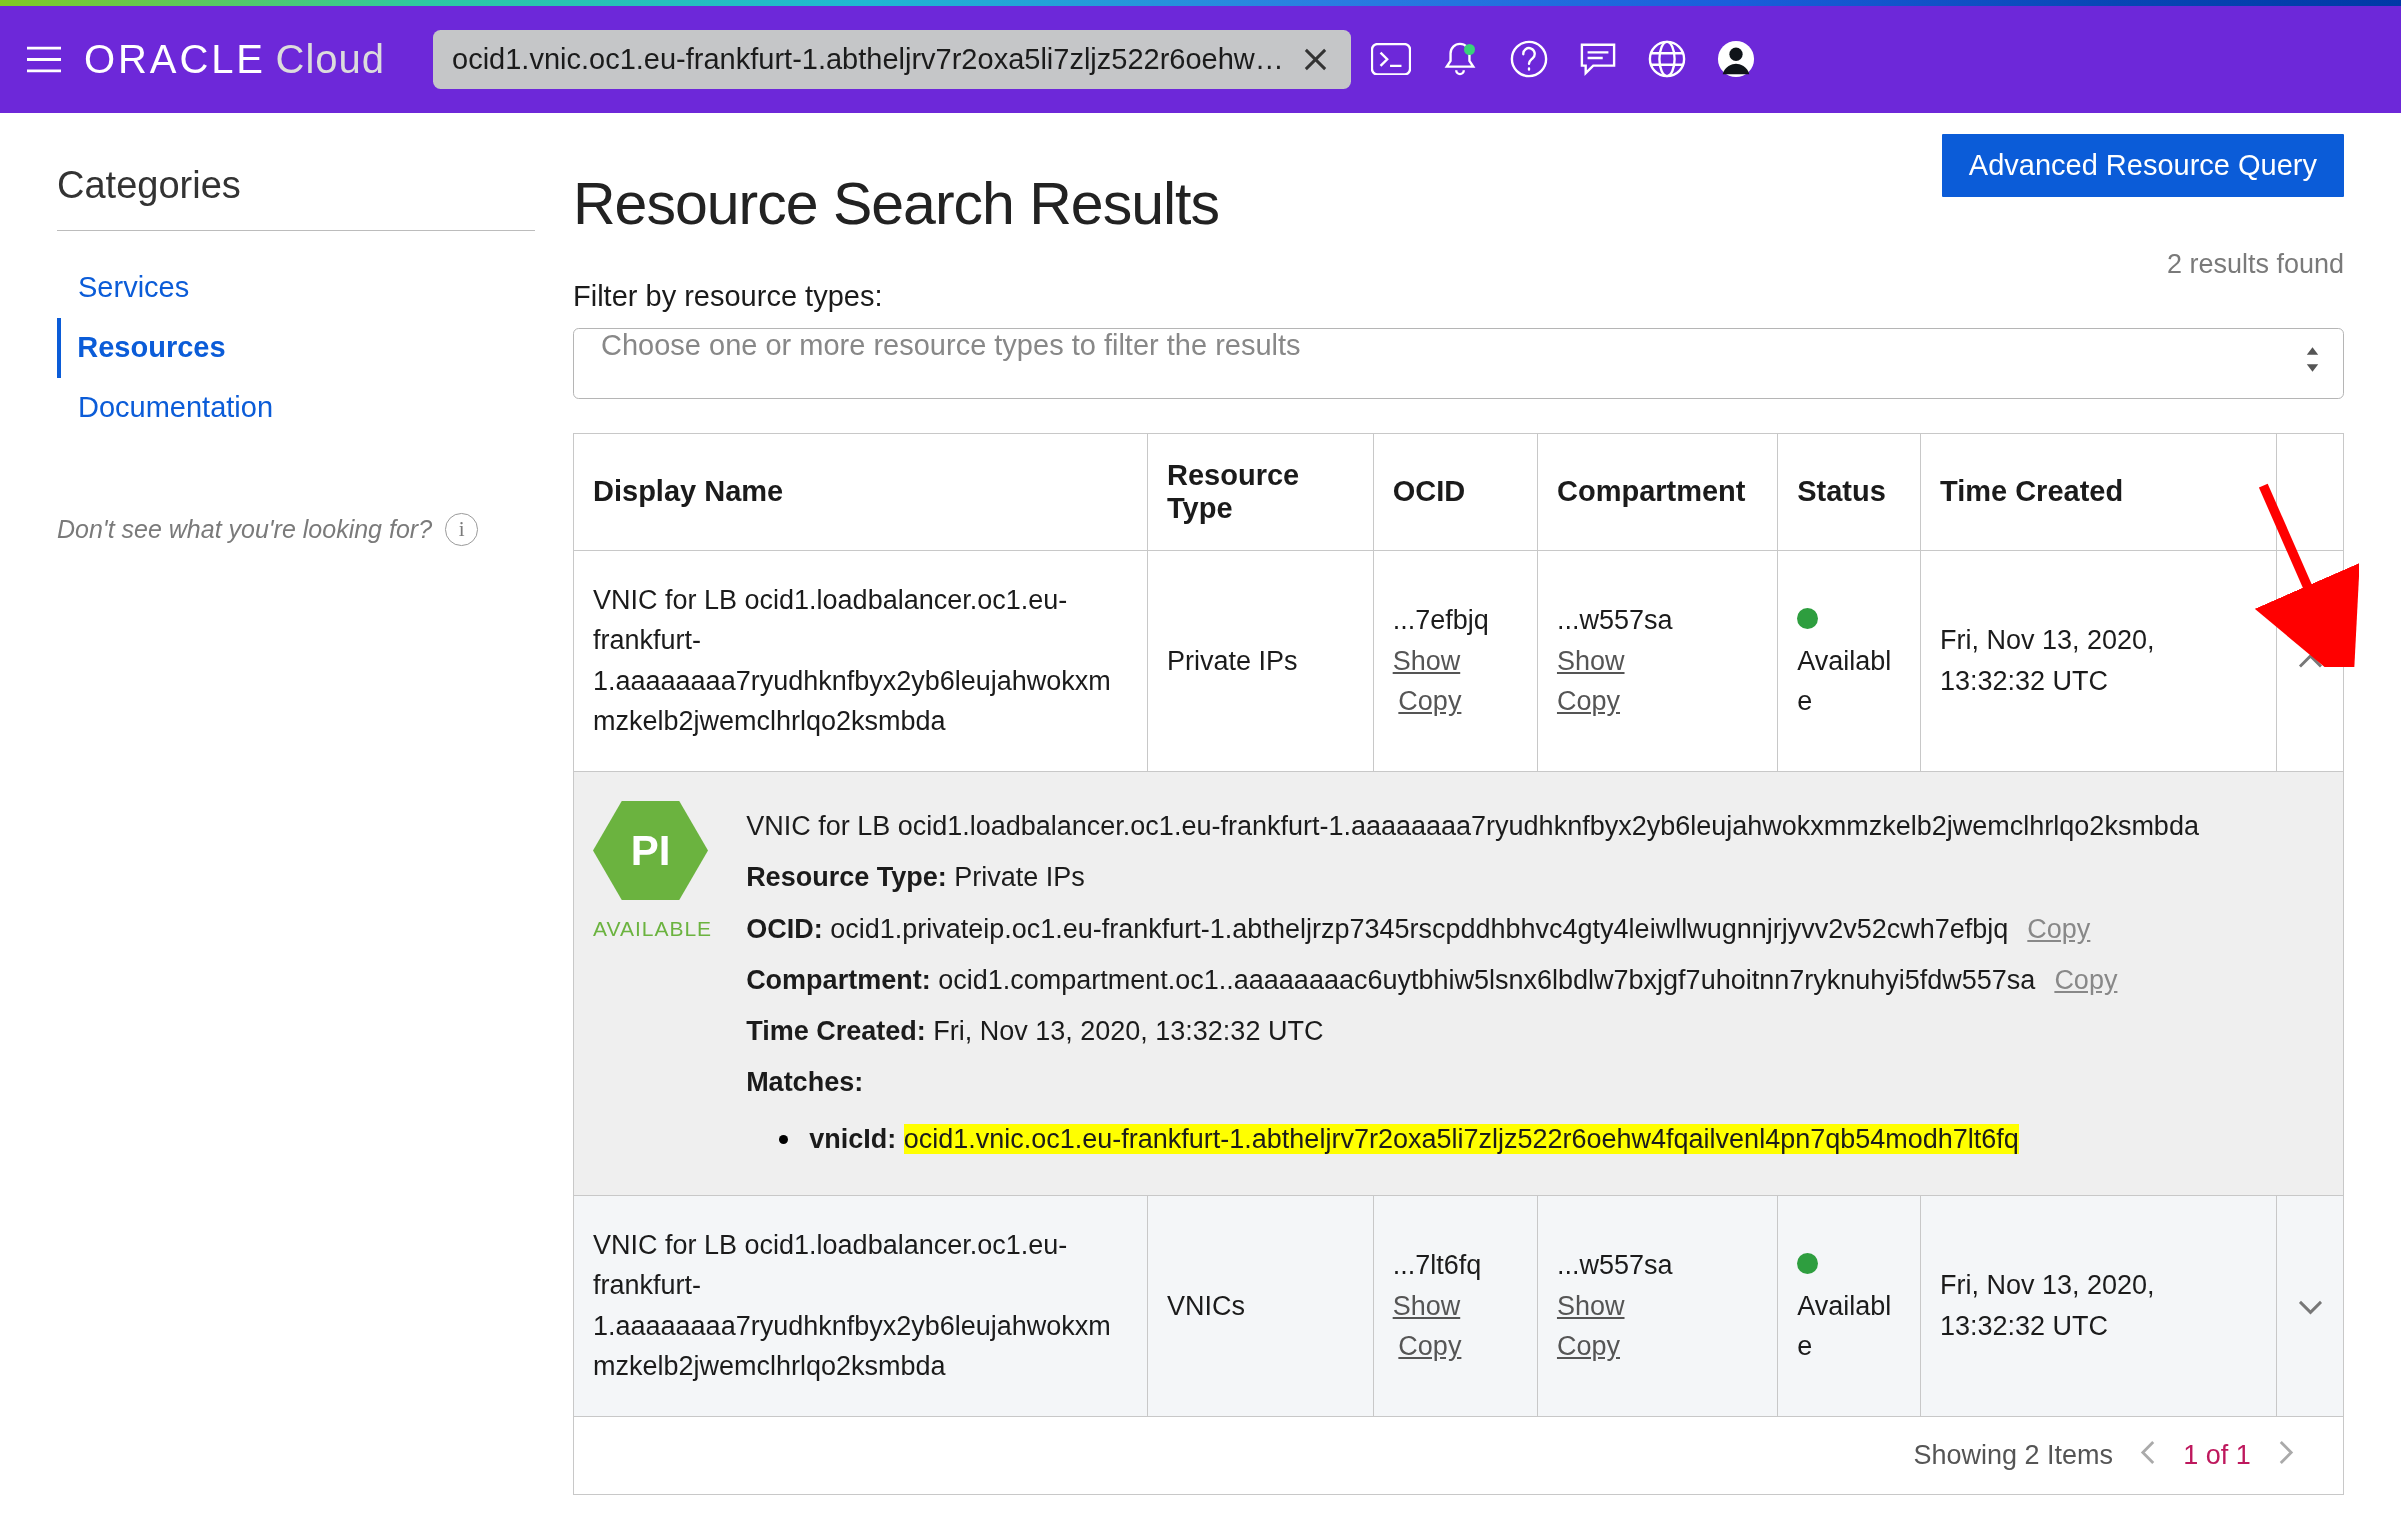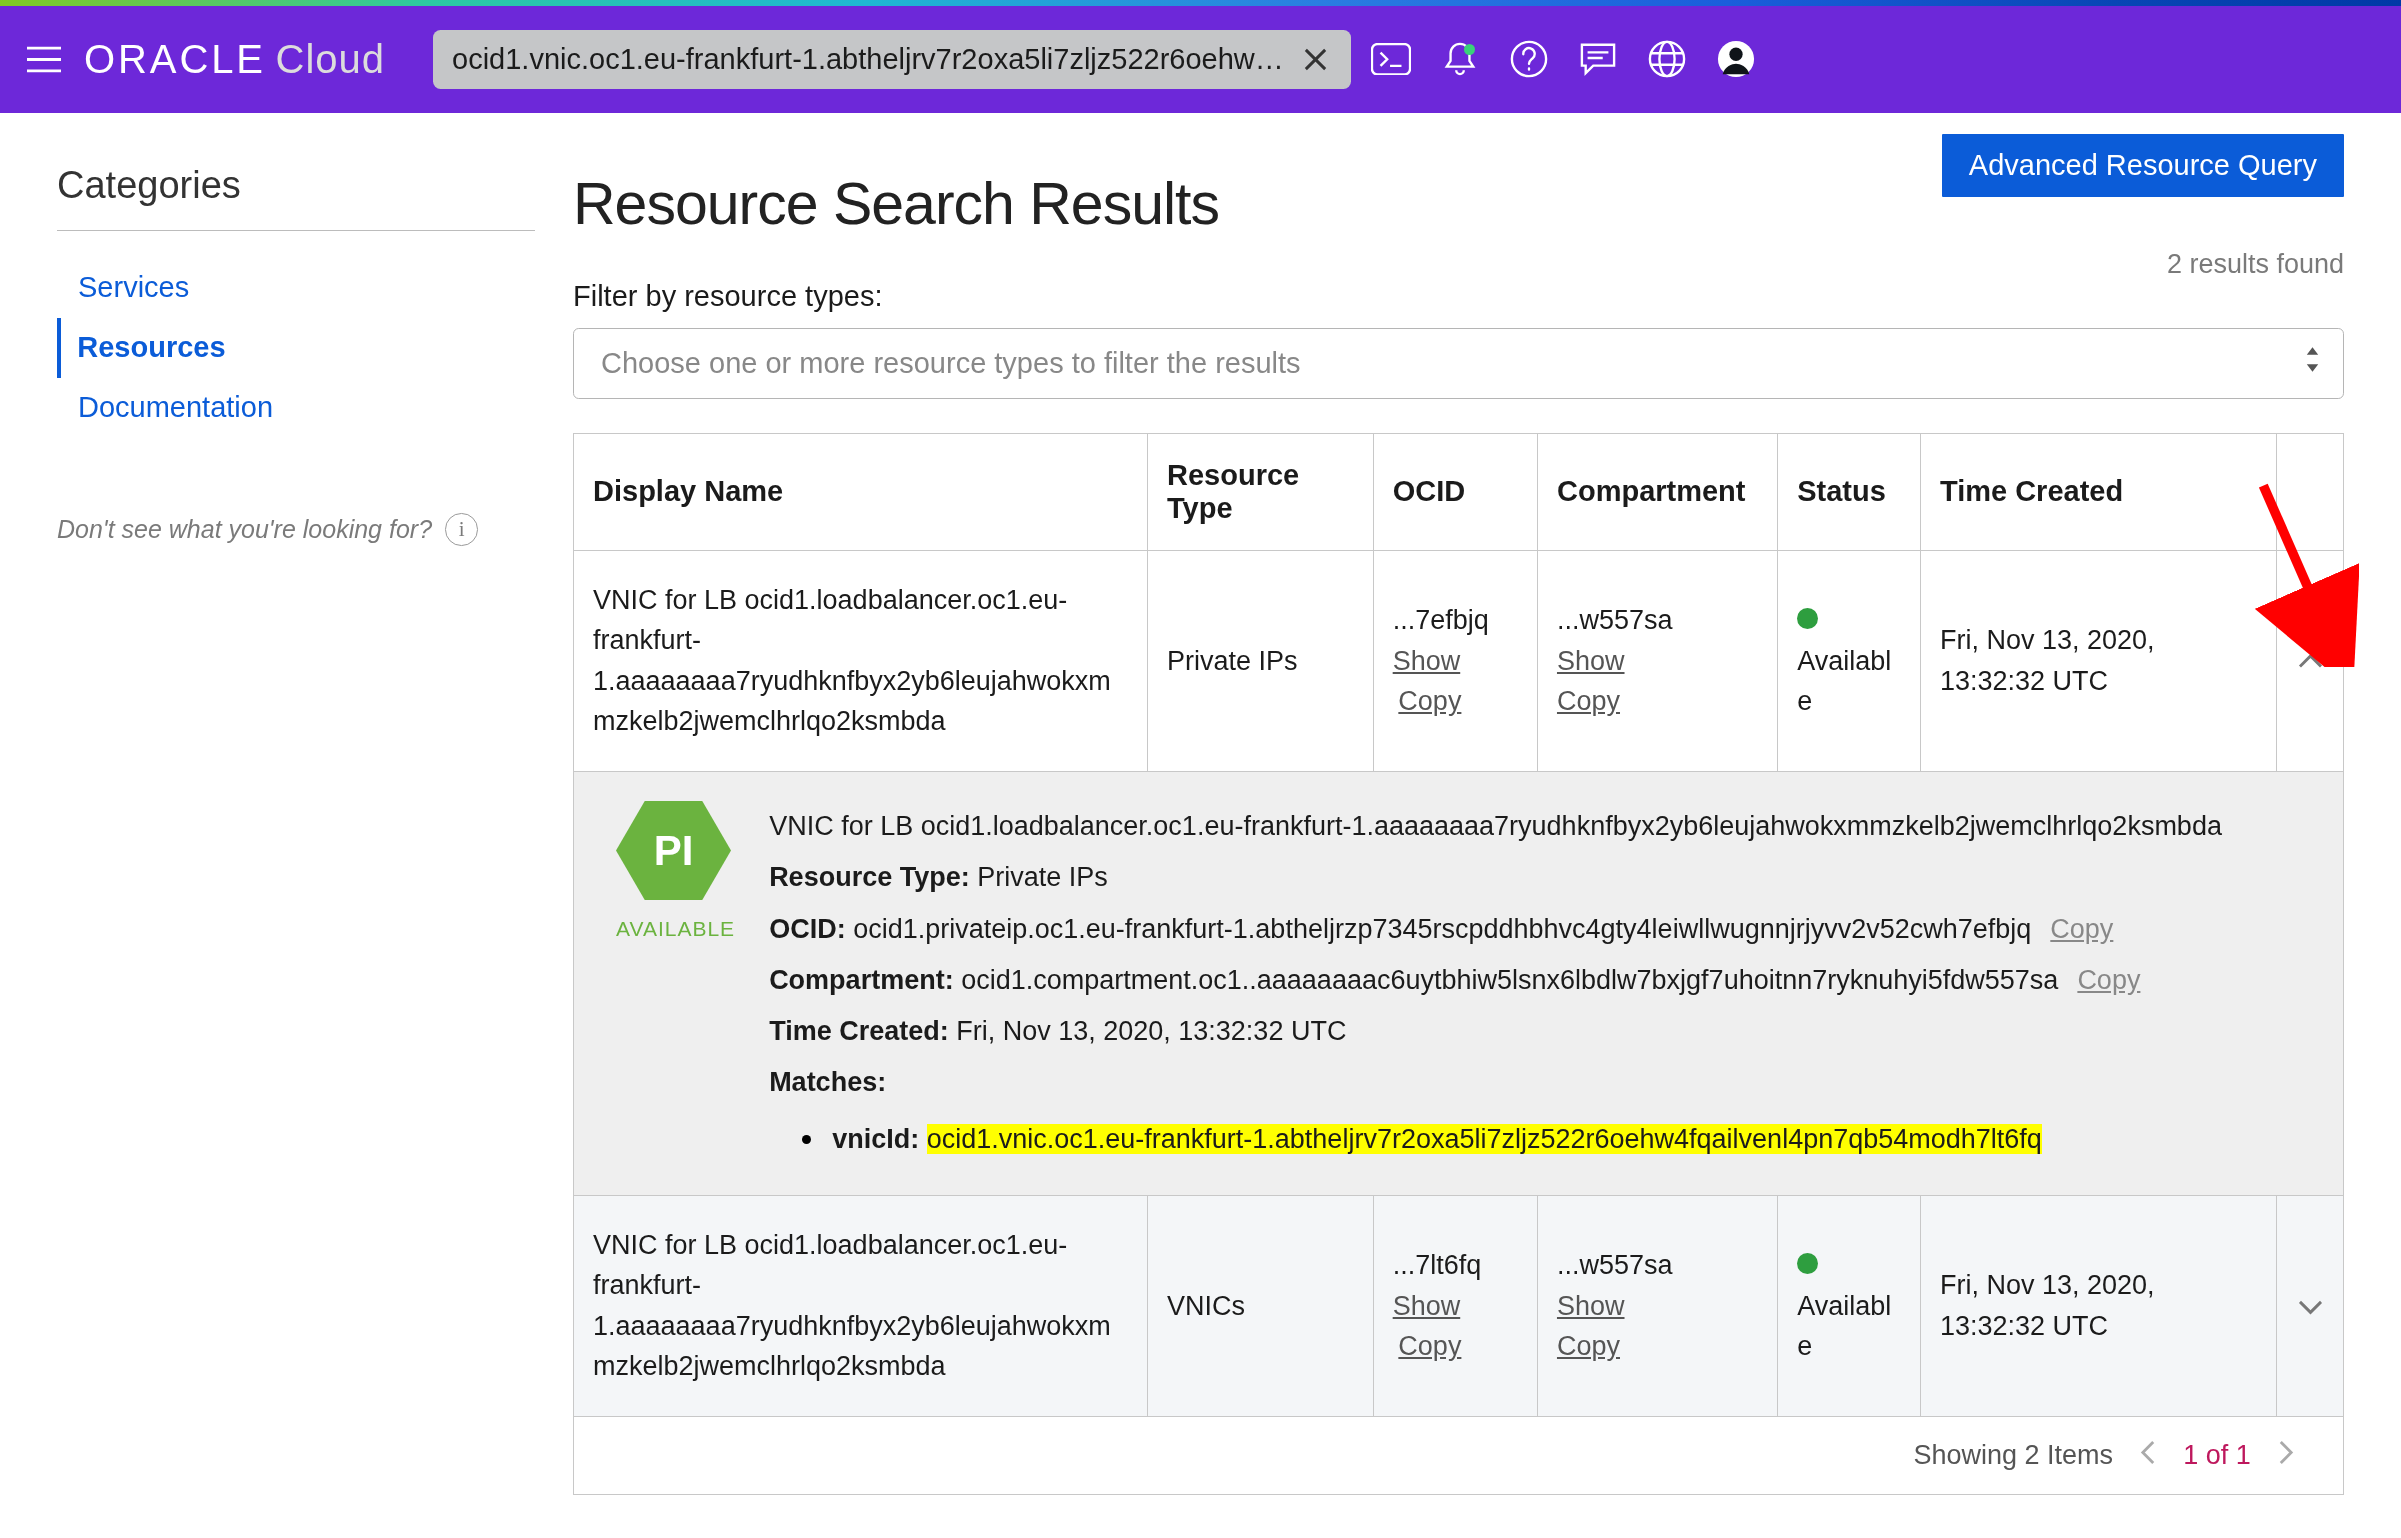--- a/index.html
+++ b/index.html
@@ -35,35 +35,35 @@
   .sidebar-help { font-size:25px; color:#7a7a7a; font-style:italic; margin-top:76px; display:flex; align-items:center; gap:13.4px;}
   .info-circle { width:32.5px; height:32.5px; border:1.9px solid #9a9a9a; border-radius:50%; display:flex;align-items:center;justify-content:center;font-style:normal;font-size:21px;color:#7a7a7a; font-family:Georgia,serif;}
 
   .main { flex:1; position:relative; }
   .adv-btn { position:absolute; right:0; top:-17px; background:#0b5cd8; color:#fff; font-size:29px; padding:15.3px 27px; border-radius:1px; cursor:pointer; border:none; }
 
   h1.page-title { font-size:59px; font-weight:400; color:#222; margin:19px 0 9.6px 0; letter-spacing:-1px; }
   .results-found { position:absolute; right:0; top:98px; font-size:27px; color:#7a7a7a; }
 
   .filter-label { font-size:29px; margin:42px 0 15.3px 0; }
-  .filter-box { border:1px solid #b5b5b5; border-radius:5.7px; height:71px; display:flex; align-items:center; padding:0 27px; color:#888; font-size:29px; position:relative; cursor:pointer;}
+  .filter-box { border:1px solid #b5b5b5; border-radius:5.7px; height:71px; display:flex; padding:0 27px; color:#888; font-size:29px; position:relative; cursor:pointer;}
   .filter-box .sort-arrows { position:absolute; right:21px; top:50%; transform:translateY(-50%); }
 
   table.results { width:100%; border-collapse:collapse; margin-top:34px; border:1px solid #c8c8c8; }
   table.results th { text-align:left; font-size:29px; font-weight:700; padding:25px 19px; border:1px solid #c8c8c8; background:#fff; }
   table.results td { font-size:27px; padding:29px 19px; border:1px solid #c8c8c8; vertical-align:middle; line-height:1.5; word-break:break-word; }
   tr.row2 td { background:#f4f6f8; }
   .status-dot { width:21px; height:21px; border-radius:50%; background:#2e9e3f; display:inline-block; }
   .underline-link { color:#555; text-decoration:underline; cursor:pointer; }
   .chevron-cell { width:57px; text-align:center; cursor:pointer; }
 
   
   .detail-row td { background:#efefef; padding:34px 29px; }
   .detail-flex { display:flex; gap:34px; align-items:flex-start; }
-  .hex-wrap { text-align:left;margin-left:23px; }
+  .hex-wrap { text-align:left; }
   .hexagon { width:115px; height:99px; background:#6bb33f; position:relative; display:flex; align-items:center; justify-content:center; color:#fff; font-size:42px; font-weight:600; clip-path: polygon(25% 0%, 75% 0%, 100% 50%, 75% 100%, 25% 100%, 0% 50%); }
   .hex-label { color:#6bb33f; font-size:21px; margin-top:13.4px; letter-spacing:1px; }
   .detail-lines { font-size:27px; line-height:1.9; flex:1; }
   .detail-lines b { font-weight:700; }
   .copy-link { color:#888; text-decoration:underline; margin-left:19px; cursor:pointer; }
   .matches-row { margin-top:5.7px; }
   .bullet { display:inline-block; width:9.6px; height:9.6px; background:#000; border-radius:50%; margin:0 13.4px 3.8px 32.5px; vertical-align:middle;}
   .highlight { background:#ffff00; }
 
   

